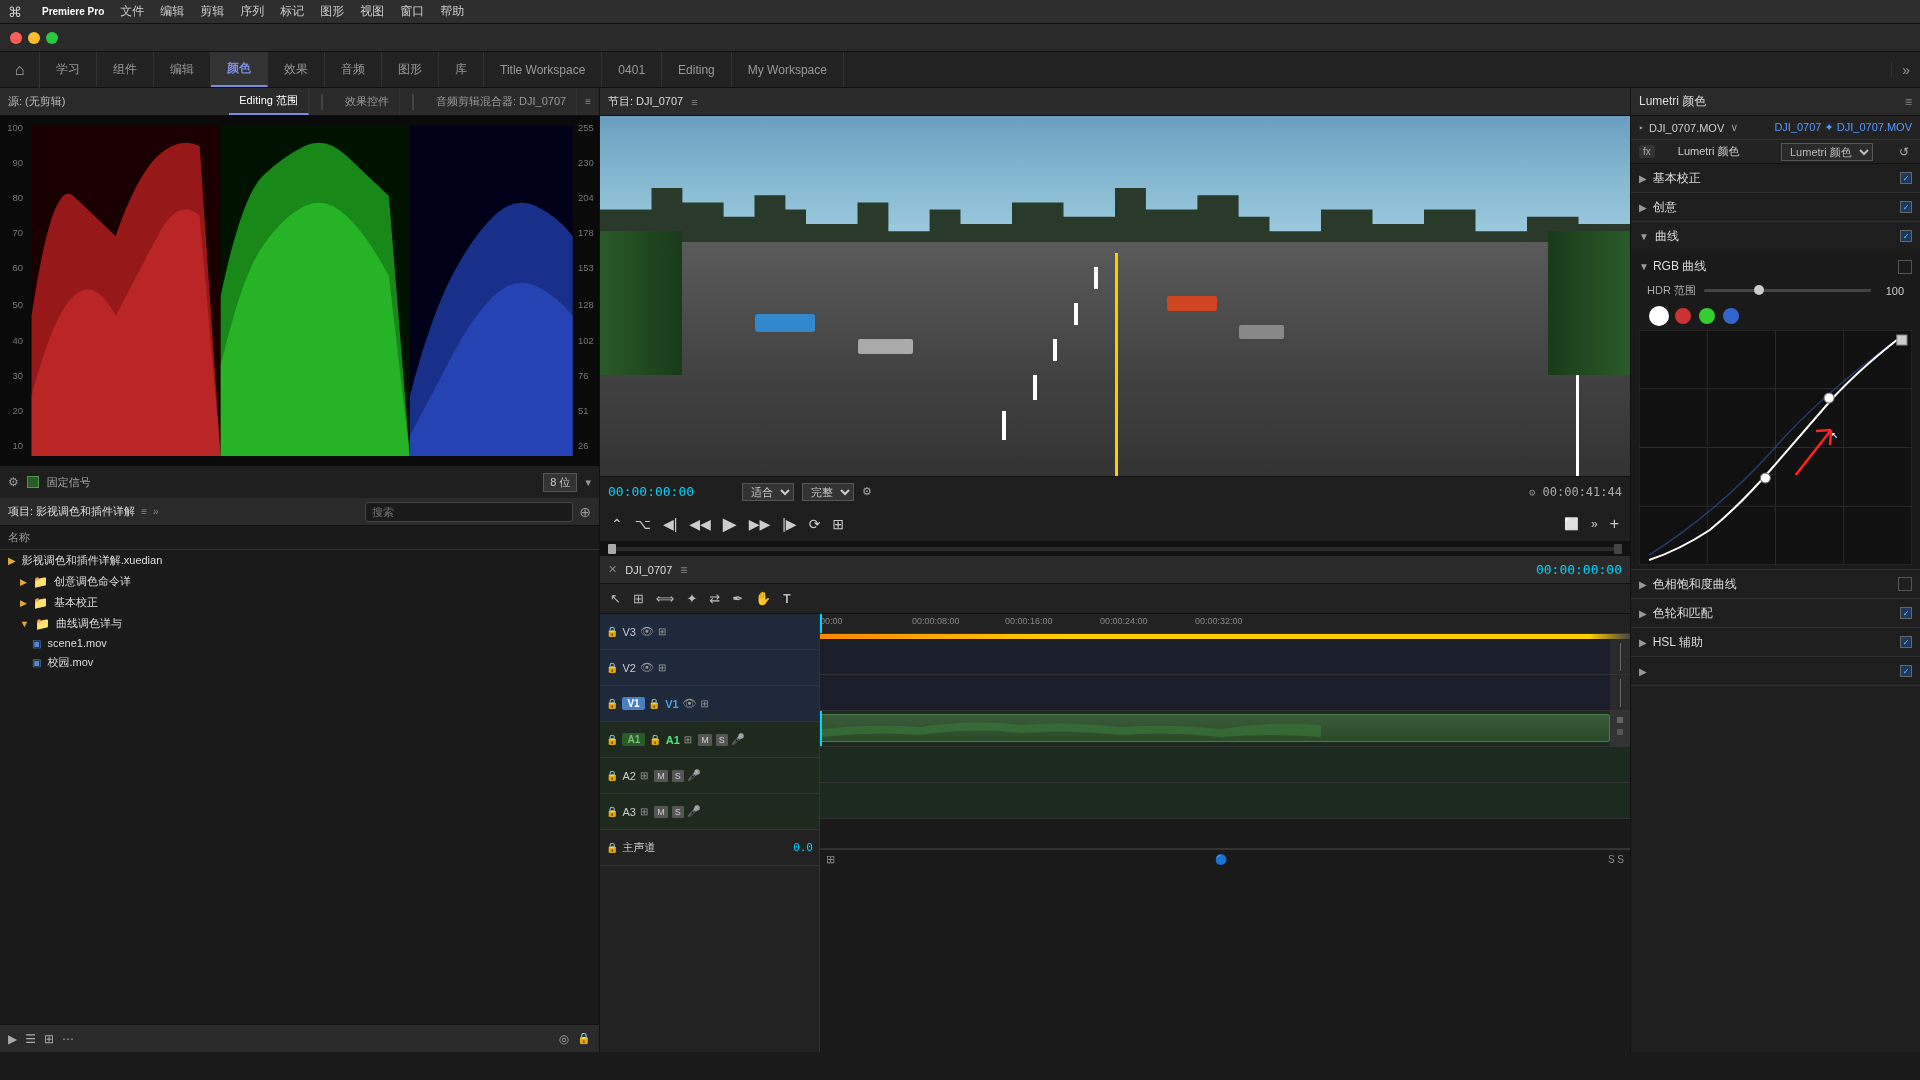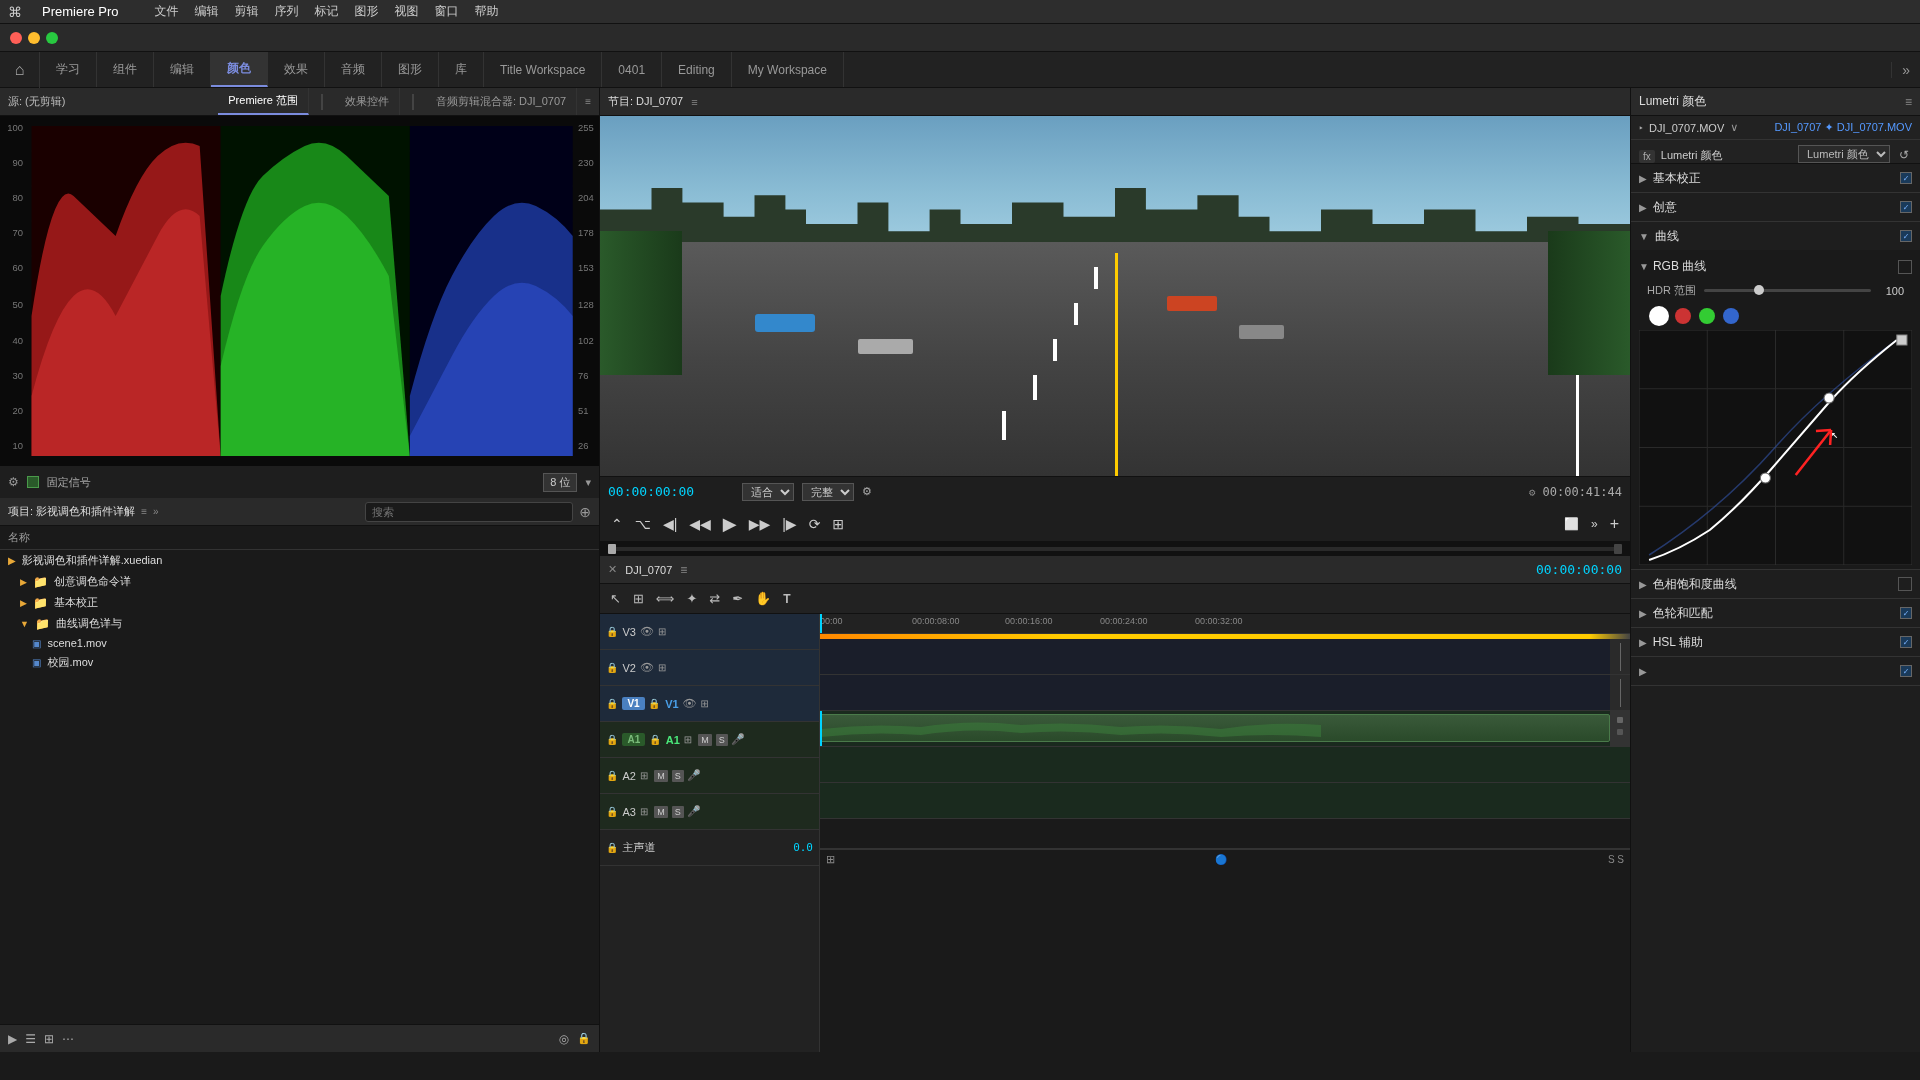--- a/index.html
+++ b/index.html
@@ -17,21 +17,21 @@
     .menu-bar {
       height: 24px;
       background: #2d2d2d;
       display: flex;
       align-items: center;
       padding: 0 8px;
       gap: 16px;
       border-bottom: 1px solid #111;
     }
     .menu-bar .apple-logo { font-size: 14px; color: #ccc; margin-right: 4px; }
-    .menu-bar .app-name { color: #fff; font-weight: 400; font-size: 13px; margin-right: 20px; }
+    .menu-bar .app-name { color: #fff; font-weight: 700; font-size: 10px; margin-right: 0; }
     .menu-bar .menu-item { color: #ccc; font-size: 12px; cursor: pointer; }
 
     
     .title-bar {
       height: 28px;
       background: #2a2a2a;
       display: flex;
       align-items: center;
       padding: 0 10px;
       border-bottom: 1px solid #111;
@@ -357,23 +357,23 @@
       padding: 0 8px;
       gap: 6px;
       font-size: 11px;
       color: #bbb;
       border-bottom: 1px solid #333;
     }
     .lumetri-fx-row {
       height: 24px;
       background: #222;
       display: flex;
-      align-items: flex-end;
-      padding: 0 8px;
-      gap: 6px;
+      align-items: center;
+      padding: 0 8px;
+      gap: 23px;
       font-size: 11px;
       color: #bbb;
       border-bottom: 1px solid #111;
     }
     .lumetri-section {
       border-bottom: 1px solid #333;
     }
     .lumetri-section-header {
       height: 28px;
       display: flex;
@@ -540,21 +540,21 @@
 
 <div class="main-layout">
 
   <div class="left-column">
 
     <div class="waveform-panel">
 
       <div class="panel-header">
         <span>源: (无剪辑)</span>
         <span style="flex:1"></span>
-        <span class="src-tab active">Premiere 范围</span>
+        <span class="src-tab active">Editing 范围</span>
         <span style="width:2px;height:16px;background:#444;display:inline-block;margin:0 4px;"></span>
         <span class="src-tab">效果控件</span>
         <span style="width:2px;height:16px;background:#444;display:inline-block;margin:0 4px;"></span>
         <span class="src-tab">音频剪辑混合器: DJI_0707</span>
         <span class="panel-menu-btn">≡</span>
       </div>
 
       <div class="waveform-canvas">
         <svg class="waveform-svg" viewBox="0 0 570 350" preserveAspectRatio="none">
 

